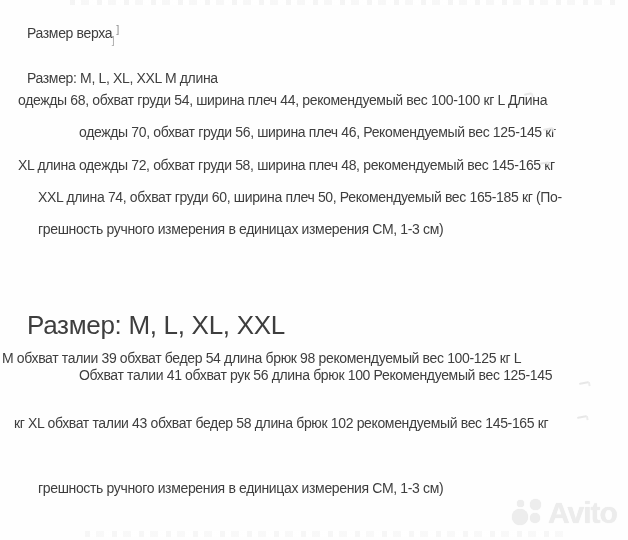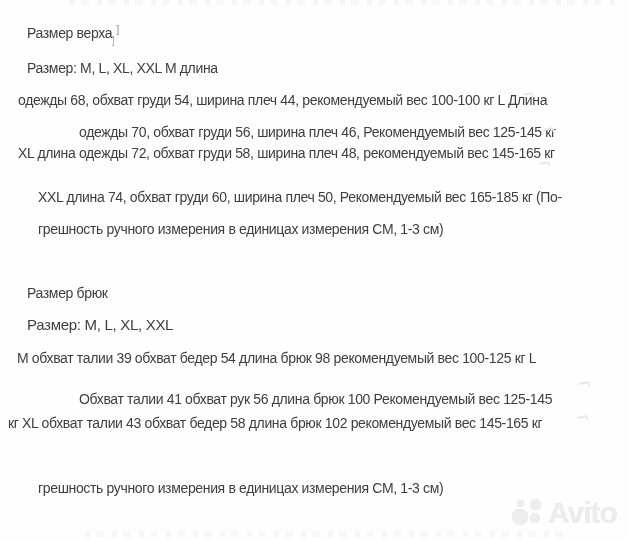--- a/index.html
+++ b/index.html
@@ -21,21 +21,21 @@
   }
   .line {
     position: absolute;
     font-size: 14px;
     letter-spacing: -0.35px;
     color: #3e3e3e;
     white-space: nowrap;
     line-height: 22px;
   }
   .line.big {
-    font-size: 15px;
+    font-size: 26px;
     letter-spacing: -0.3px;
     line-height: 28px;
   }
   .glyph {
     display: inline-block;
     color: #8f8f8f;
     font-size: 11px;
     line-height: 0;
   }
   .glyph.g-top { transform: translate(4px, -5px); }
@@ -110,32 +110,31 @@
 <body>
 
 <div class="page">
 
   <div class="edge-strip top"></div>
 
   <div class="line" style="top:22px; left:27px;">
     <span>Размер верха</span><span class="glyph g-top">]</span><span class="glyph g-bottom">]</span>
   </div>
 
-  <div class="line" style="top:57px;  left:27px;">Размер: M, L, XL, XXL М длина</div>
+  <div class="line" style="top:67px;  left:27px;">Размер: M, L, XL, XXL М длина</div>
   <div class="line" style="top:89px;  left:18px;">одежды 68, обхват груди 54, ширина плеч 44, рекомендуемый вес 100-100 кг L Длина</div>
   <div class="line" style="top:121px; left:79px;">одежды 70, обхват груди 56, ширина плеч 46, Рекомендуемый вес 125-145 кг</div>
-  <div class="line" style="top:142px; left:18px;">XL длина одежды 72, обхват груди 58, ширина плеч 48, рекомендуемый вес 145-165 кг</div>
+  <div class="line" style="top:154px; left:18px;">XL длина одежды 72, обхват груди 58, ширина плеч 48, рекомендуемый вес 145-165 кг</div>
   <div class="line" style="top:186px; left:16px;margin-left:22px;">XXL длина 74, обхват груди 60, ширина плеч 50, Рекомендуемый вес 165-185 кг (По-</div>
   <div class="line" style="top:218px; left:38px;">грешность ручного измерения в единицах измерения СМ, 1-3 см)</div>
 
-  <div class="line" style="top:282px; left:27px;">Размер брюк</div>
   <div class="line big" style="top:311px; left:27px;">Размер: M, L, XL, XXL</div>
-  <div class="line" style="top:347px; left:17px;">М обхват талии 39 обхват бедер 54 длина брюк 98 рекомендуемый вес 100-125 кг L</div>
-  <div class="line" style="top:388px; left:79px;">Обхват талии 41 обхват рук 56 длина брюк 100 Рекомендуемый вес 125-145</div>
-  <div class="line" style="top:412px; left:8px;">кг XL обхват талии 43 обхват бедер 58 длина брюк 102 рекомендуемый вес 145-165 кг</div>
+  <div class="line" style="top:347px; left:2px;">М обхват талии 39 обхват бедер 54 длина брюк 98 рекомендуемый вес 100-125 кг L</div>
+  <div class="line" style="top:364px; left:79px;">Обхват талии 41 обхват рук 56 длина брюк 100 Рекомендуемый вес 125-145</div>
+  <div class="line" style="top:412px; left:14px;">кг XL обхват талии 43 обхват бедер 58 длина брюк 102 рекомендуемый вес 145-165 кг</div>
   <div class="line" style="top:477px; left:38px;">грешность ручного измерения в единицах измерения СМ, 1-3 см)</div>
 
   <div class="smudge" style="left:524px; top:93px;  width:8px;"></div>
   <div class="smudge" style="left:543px; top:128px; width:10px;"></div>
   <div class="smudge" style="left:540px; top:162px; width:9px;"></div>
   <div class="smudge" style="left:579px; top:382px; width:10px;"></div>
   <div class="smudge" style="left:577px; top:416px; width:10px;"></div>
 
   <div class="watermark">
     <div class="wm-dots">

